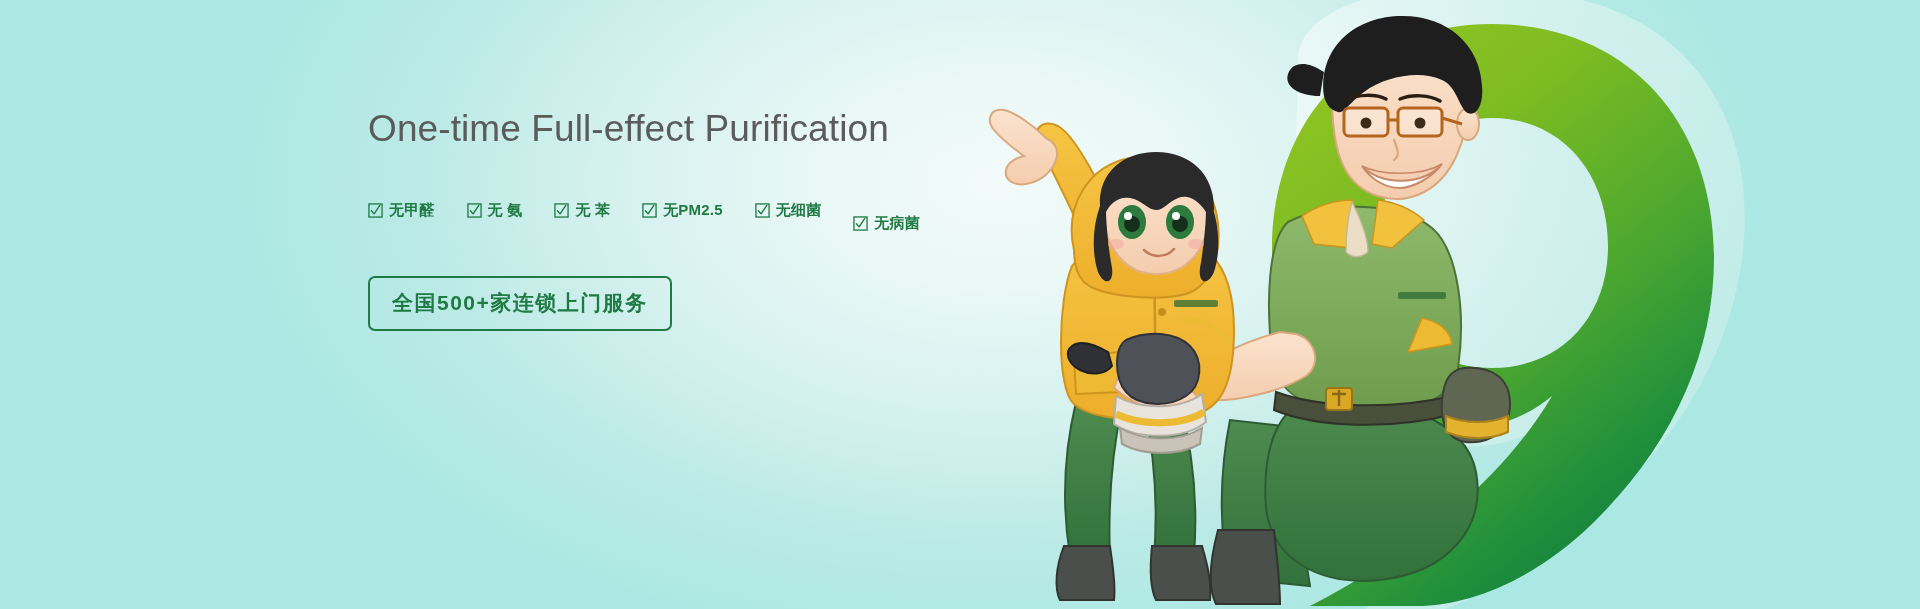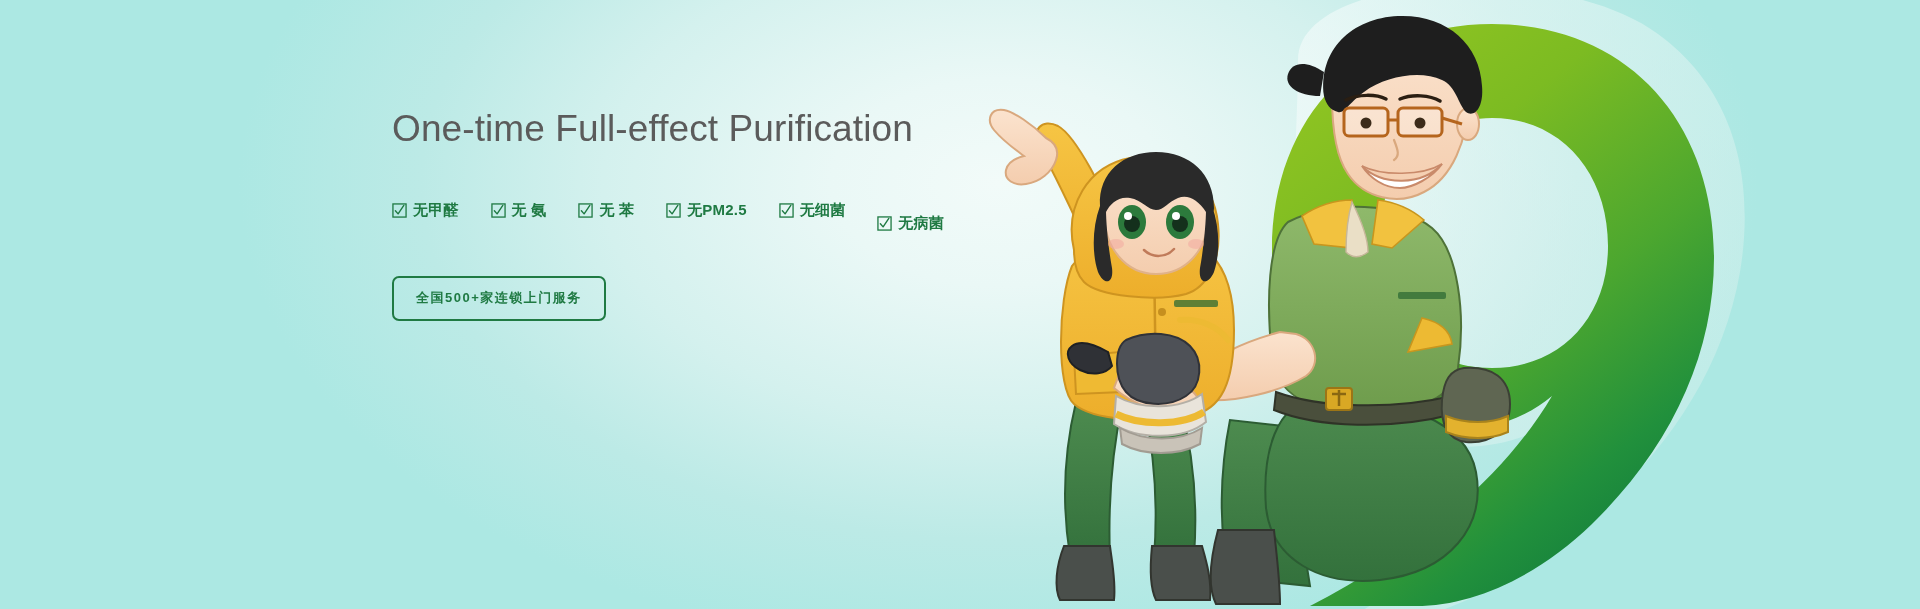--- a/index.html
+++ b/index.html
@@ -16,21 +16,21 @@
     width:1920px; height:609px;
     overflow:hidden;
     background:
       radial-gradient(ellipse 760px 470px at 52% 30%, #F2FBF9 0%, #EAF8F6 22%, #D4F1EE 52%, #BCEAE6 76%, #ACE8E3 100%),
       linear-gradient(110deg,#ABE7E2 0%,#B6EAE6 40%,#AFE8E4 100%);
   }
 
   
   .text-col {
     position:absolute;
-    left:392px; top:105px;
+    left:368px; top:105px;
     width:640px;
   }
 
   .headline-en {
     color:#5B5B5B;
     font-size:37px;
     line-height:1.32;
     font-weight:400;
     letter-spacing:.1px;
     white-space:nowrap;
@@ -83,21 +83,21 @@
   }
 
   
   .cta {
     margin-top:43px;
     display:inline-block;
     border:2px solid #1F7A43;
     border-radius:7px;
     padding:11px 22px 12px 22px;
     color:#1F7A43;
-    font-size:13px;
+    font-size:21px;
     font-weight:700;
     letter-spacing:1.5px;
     background:transparent;
     cursor:pointer;
     white-space:nowrap;
   }
 
   
   .artwork {
     position:absolute;

